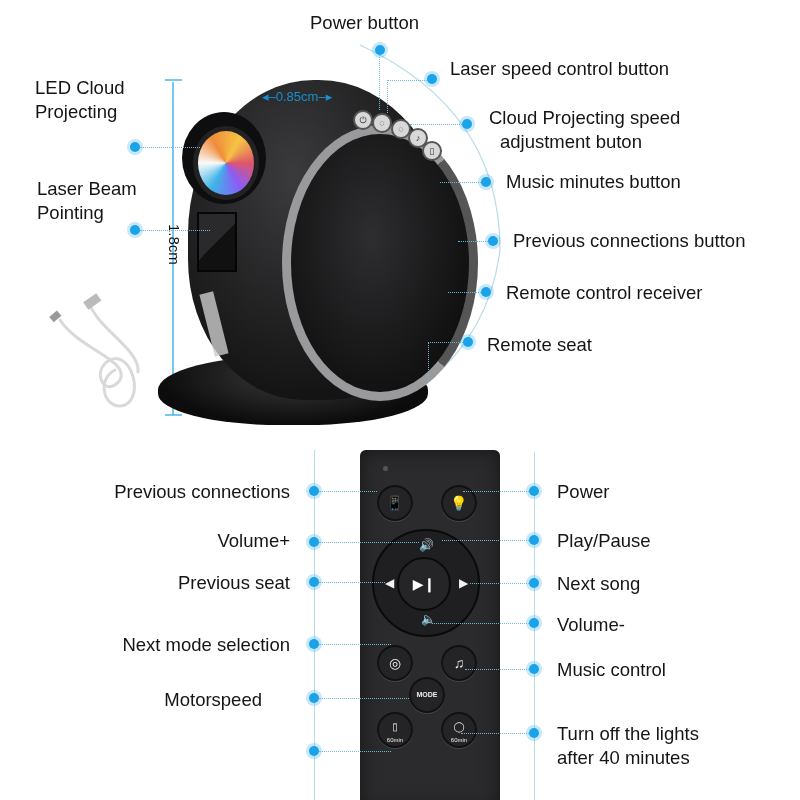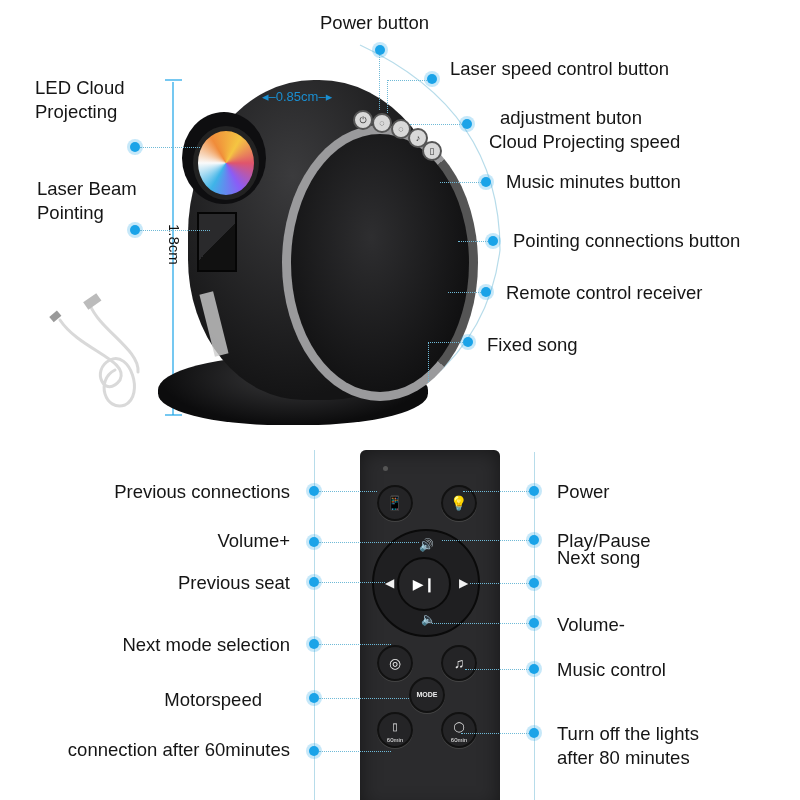--- a/index.html
+++ b/index.html
@@ -78,49 +78,49 @@
   <div class="dot" style="left:130px;top:142px"></div>
   <div class="dash" style="left:140px;top:147px;width:60px"></div>
 
   <div class="lbl" style="left:37px;top:177px">
     <div>Laser Beam</div>
     <div>Pointing</div>
   </div>
   <div class="dot" style="left:130px;top:225px"></div>
   <div class="dash" style="left:140px;top:230px;width:70px"></div>
 
-  <div class="lbl" style="left:320px;top:11px">Power button</div>
+  <div class="lbl" style="left:310px;top:11px">Power button</div>
   <div class="dot" style="left:375px;top:45px"></div>
   <div class="vdash" style="left:379px;top:55px;height:55px"></div>
 
   <div class="lbl" style="left:450px;top:57px">Laser speed control button</div>
   <div class="dot" style="left:427px;top:74px"></div>
   <div class="vdash" style="left:387px;top:80px;height:33px"></div>
   <div class="dash" style="left:387px;top:80px;width:40px"></div>
 
   <div class="lbl" style="left:489px;top:106px">
+    <div>Cloud Projecting speed</div>
     <div style="padding-left:11px">adjustment buton</div>
-    <div>Cloud Projecting speed</div>
   </div>
   <div class="dot" style="left:462px;top:119px"></div>
   <div class="dash" style="left:410px;top:124px;width:52px"></div>
 
   <div class="lbl" style="left:506px;top:170px">Music minutes button</div>
   <div class="dot" style="left:481px;top:177px"></div>
   <div class="dash" style="left:440px;top:182px;width:41px"></div>
 
-  <div class="lbl" style="left:513px;top:229px">Pointing connections button</div>
+  <div class="lbl" style="left:513px;top:229px">Previous connections button</div>
   <div class="dot" style="left:488px;top:236px"></div>
   <div class="dash" style="left:458px;top:241px;width:30px"></div>
 
   <div class="lbl" style="left:506px;top:281px">Remote control receiver</div>
   <div class="dot" style="left:481px;top:287px"></div>
   <div class="dash" style="left:448px;top:292px;width:33px"></div>
 
-  <div class="lbl" style="left:487px;top:333px">Fixed song</div>
+  <div class="lbl" style="left:487px;top:333px">Remote seat</div>
   <div class="dot" style="left:463px;top:337px"></div>
   <div class="dash" style="left:428px;top:342px;width:35px"></div>
   <div class="vdash" style="left:428px;top:342px;height:40px"></div>
 </div>
 
 <div>
   <div class="vline" style="left:314px;top:450px;height:350px"></div>
   <div class="vline" style="left:534px;top:452px;height:348px"></div>
 
   <div class="remote"></div>
@@ -156,44 +156,43 @@
 
   <div class="lbl r" style="right:510px;top:633px">Next mode selection</div>
   <div class="dot" style="left:309px;top:639px"></div>
   <div class="dash" style="left:319px;top:644px;width:72px"></div>
 
   <div class="lbl r" style="right:538px;top:688px">Motorspeed</div>
   <div class="dot" style="left:309px;top:693px"></div>
   <div class="dash" style="left:319px;top:698px;width:90px"></div>
 
   <div class="lbl r" style="right:510px;top:738px">
-    <div>connection after 60minutes</div>
   </div>
   <div class="dot" style="left:309px;top:746px"></div>
   <div class="dash" style="left:319px;top:751px;width:72px"></div>
 
   <div class="lbl" style="left:557px;top:480px">Power</div>
   <div class="dot" style="left:529px;top:486px"></div>
   <div class="dash" style="left:463px;top:491px;width:66px"></div>
 
   <div class="lbl" style="left:557px;top:529px">Play/Pause</div>
   <div class="dot" style="left:529px;top:535px"></div>
   <div class="dash" style="left:442px;top:540px;width:87px"></div>
 
-  <div class="lbl" style="left:557px;top:546px">Next song</div>
+  <div class="lbl" style="left:557px;top:572px">Next song</div>
   <div class="dot" style="left:529px;top:578px"></div>
   <div class="dash" style="left:470px;top:583px;width:59px"></div>
 
   <div class="lbl" style="left:557px;top:613px">Volume-</div>
   <div class="dot" style="left:529px;top:618px"></div>
   <div class="dash" style="left:432px;top:623px;width:97px"></div>
 
   <div class="lbl" style="left:557px;top:658px">Music control</div>
   <div class="dot" style="left:529px;top:664px"></div>
   <div class="dash" style="left:465px;top:669px;width:64px"></div>
 
   <div class="lbl" style="left:557px;top:722px">
     <div>Turn off the lights</div>
-    <div>after 80 minutes</div>
+    <div>after 40 minutes</div>
   </div>
   <div class="dot" style="left:529px;top:728px"></div>
   <div class="dash" style="left:461px;top:733px;width:68px"></div>
 </div>
 
 </body></html>

